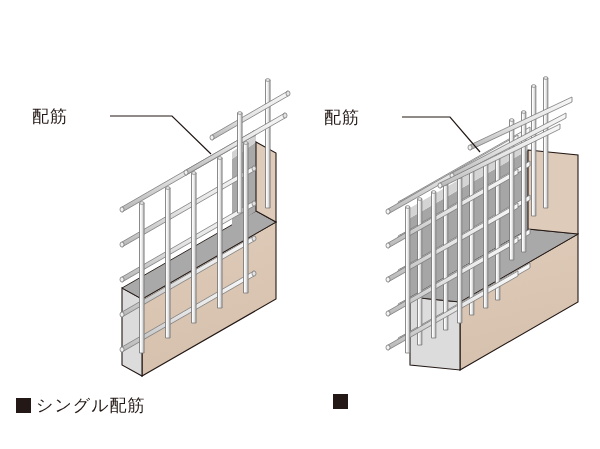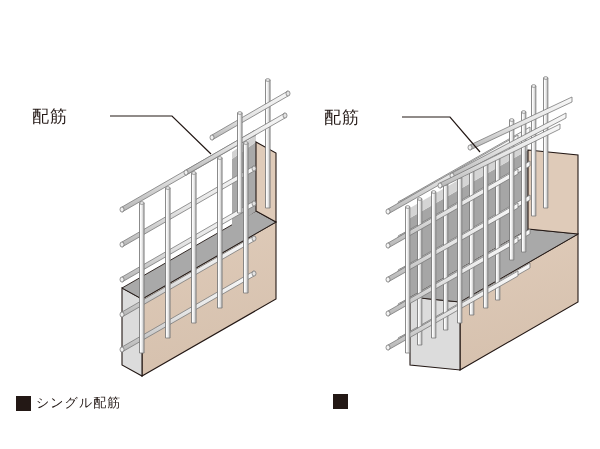--- a/index.html
+++ b/index.html
@@ -8,21 +8,21 @@
     background:#ffffff;
     font-family:"Liberation Serif","DejaVu Serif",serif;
     overflow:hidden;
     position:relative;
   }
   #stage{position:absolute;left:0;top:12px;width:600px;height:449px;}
   svg{display:block;}
   .capt{
     position:absolute;
     display:flex;align-items:center;gap:5px;
-    font-size:13px;color:#231815;
+    font-size:17px;color:#231815;
     letter-spacing:1px;
     white-space:nowrap;
   }
   .sq{width:15px;height:15px;background:#231815;display:inline-block;}
   #capt-left{left:16px;top:382px;}
   #capt-right{left:333px;top:382px;}
   .lbl{
     font-size:17px;
     fill:#231815;
     font-family:"Liberation Serif","DejaVu Serif",serif;

